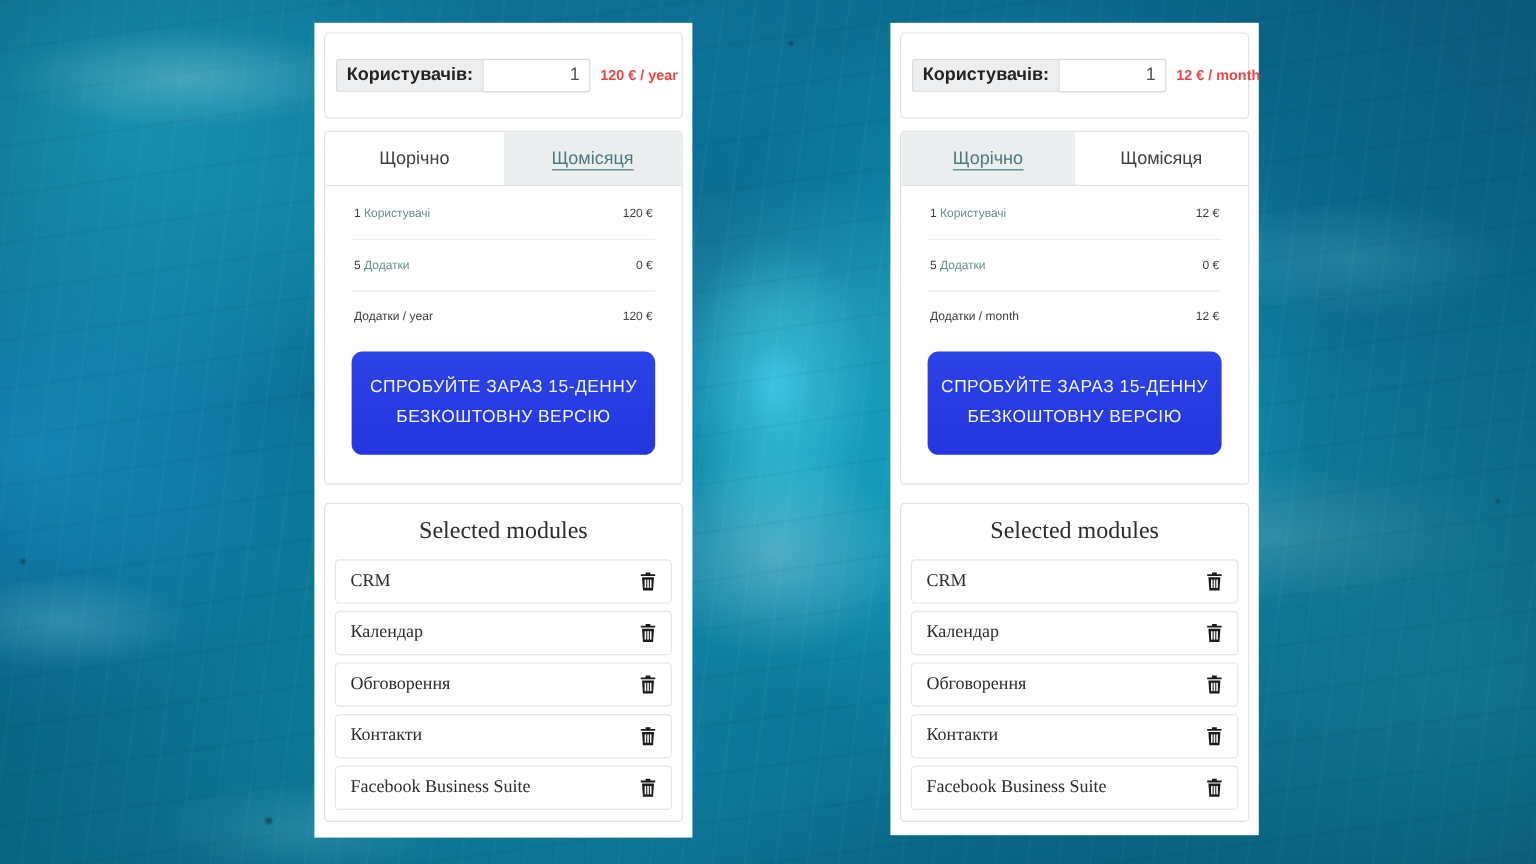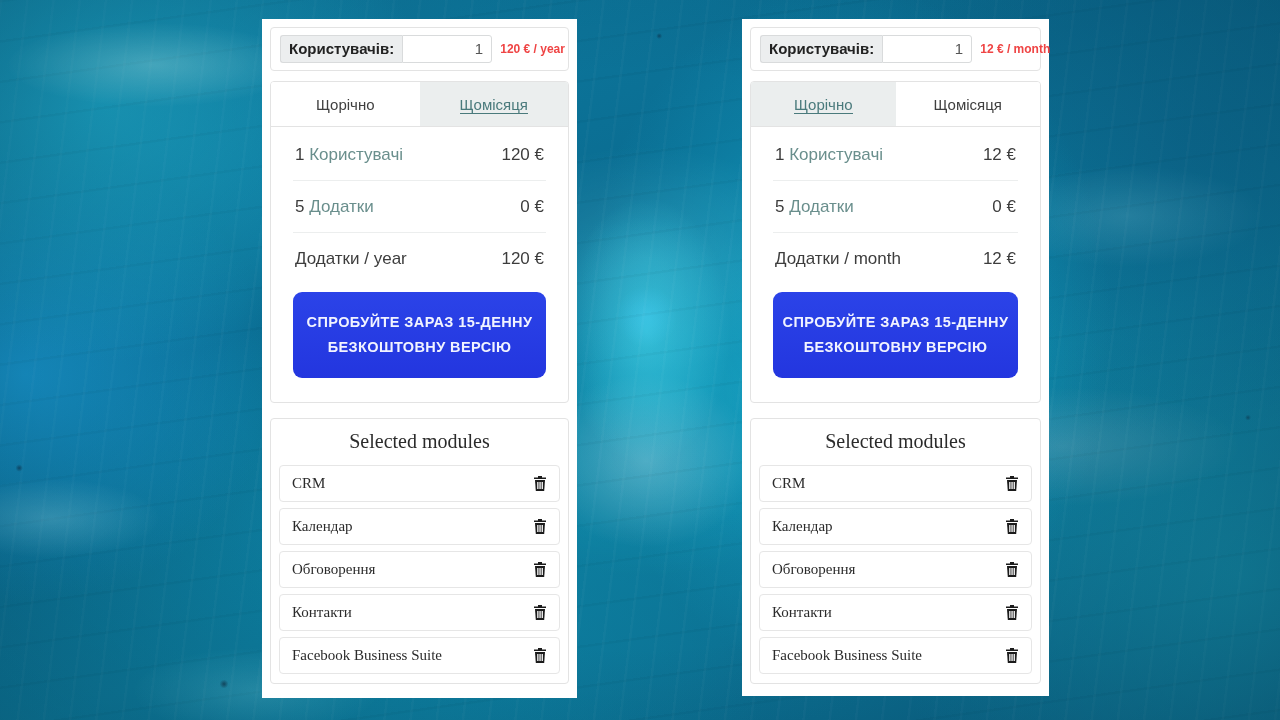--- a/index.html
+++ b/index.html
@@ -88,21 +88,21 @@
     bottom: 8px;
     display: flex;
     flex-direction: column;
   }
 
   
   .users-card {
     border: 1px solid #e3e3e3;
     border-radius: 4px;
     background: #fff;
-    padding: 7px 9px;
+    padding: 21px 9px;
     display: flex;
     align-items: center;
     flex: none;
   }
   .users-label {
     background: #eceeef;
     border: 1px solid #d9dbdc;
     border-right: none;
     border-radius: 3px 0 0 3px;
     font-size: 15px;
@@ -161,42 +161,42 @@
   .tab .tab-text { border-bottom: 1px solid transparent; }
   .tab.inactive { background: #ebeeee; }
   .tab.inactive .tab-text { border-bottom-color: #4a7a7c; }
   .tab.active { background: #fff; color: #3f3f3f; }
 
   .rows { padding: 2px 22px 0; }
   .prow {
     display: flex;
     align-items: center;
     justify-content: space-between;
-    font-size: 17px;
+    font-size: 10px;
     padding: 16px 2px 15px;
     border-bottom: 1px solid #eceeee;
     color: #3d3d3d;
   }
   .prow:last-child { border-bottom: none; }
   .prow .lead-num { color: #3d3d3d; }
   .prow .lead-link { color: #6a8f8d; }
   .prow .amt { color: #3d3d3d; }
   .prow.total .label { color: #3d3d3d; }
 
   .cta-wrap { padding: 8px 22px 24px; }
   .cta {
     display: block;
     width: 100%;
     box-sizing: border-box;
     background: linear-gradient(180deg, #2b43e8 0%, #2336df 100%);
     border: none;
     border-radius: 9px;
     color: #f1f3ff;
     font-size: 14.5px;
-    font-weight: bold;
+    font-weight: normal;
     letter-spacing: 0.4px;
     line-height: 25px;
     padding: 18px 8px;
     cursor: pointer;
     text-align: center;
     font-family: "Liberation Sans", sans-serif;
   }
 
   
   .modules-card {

